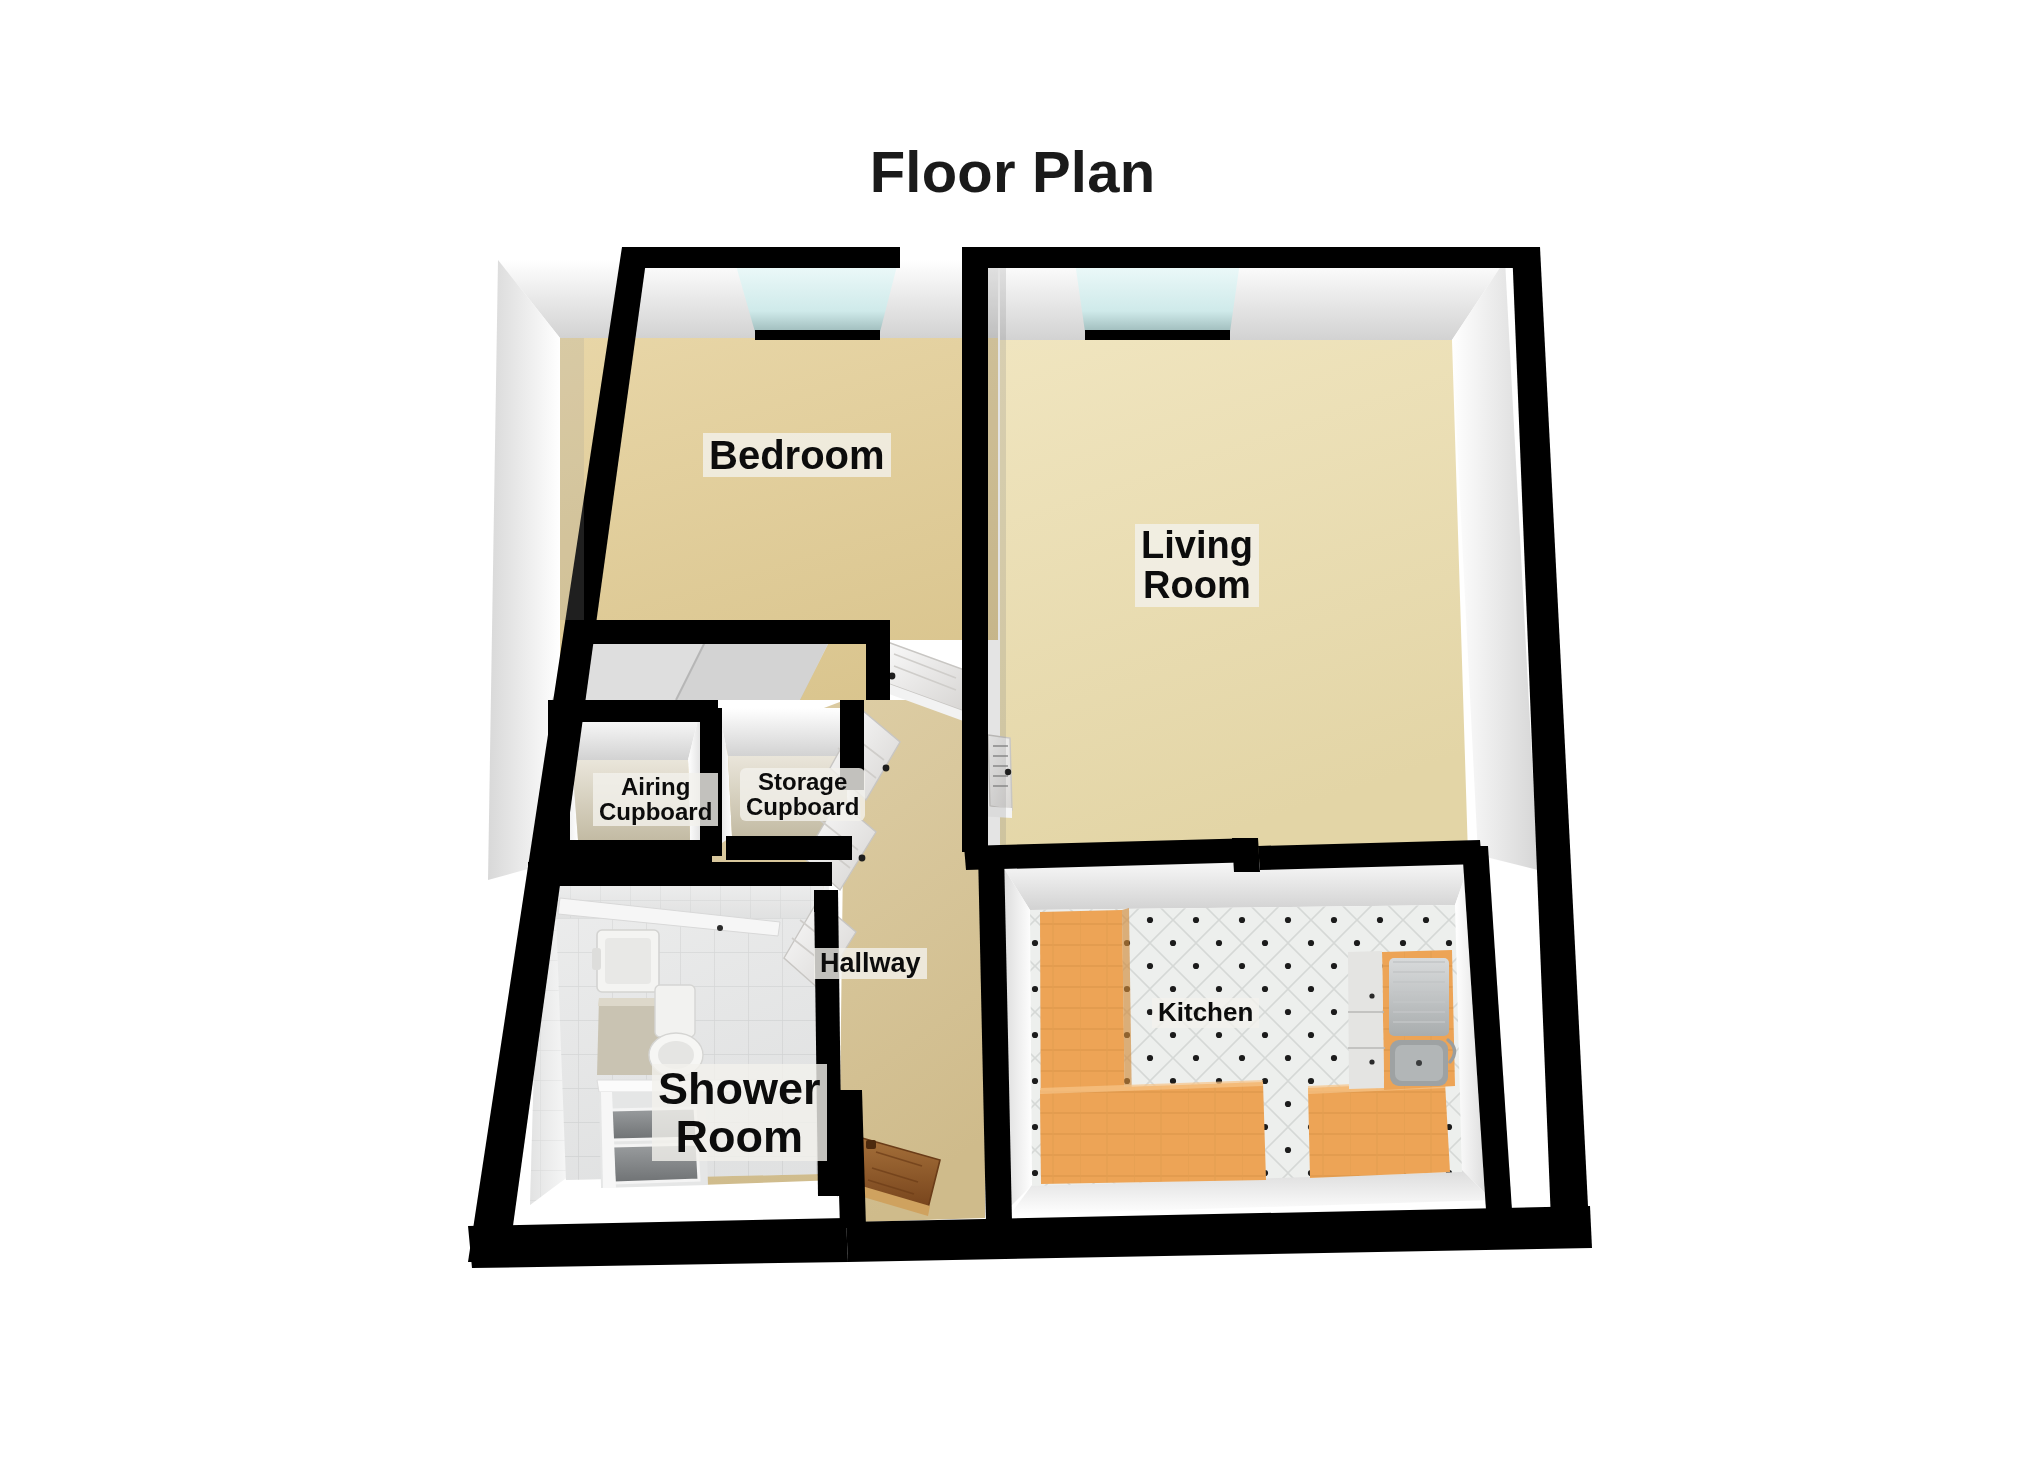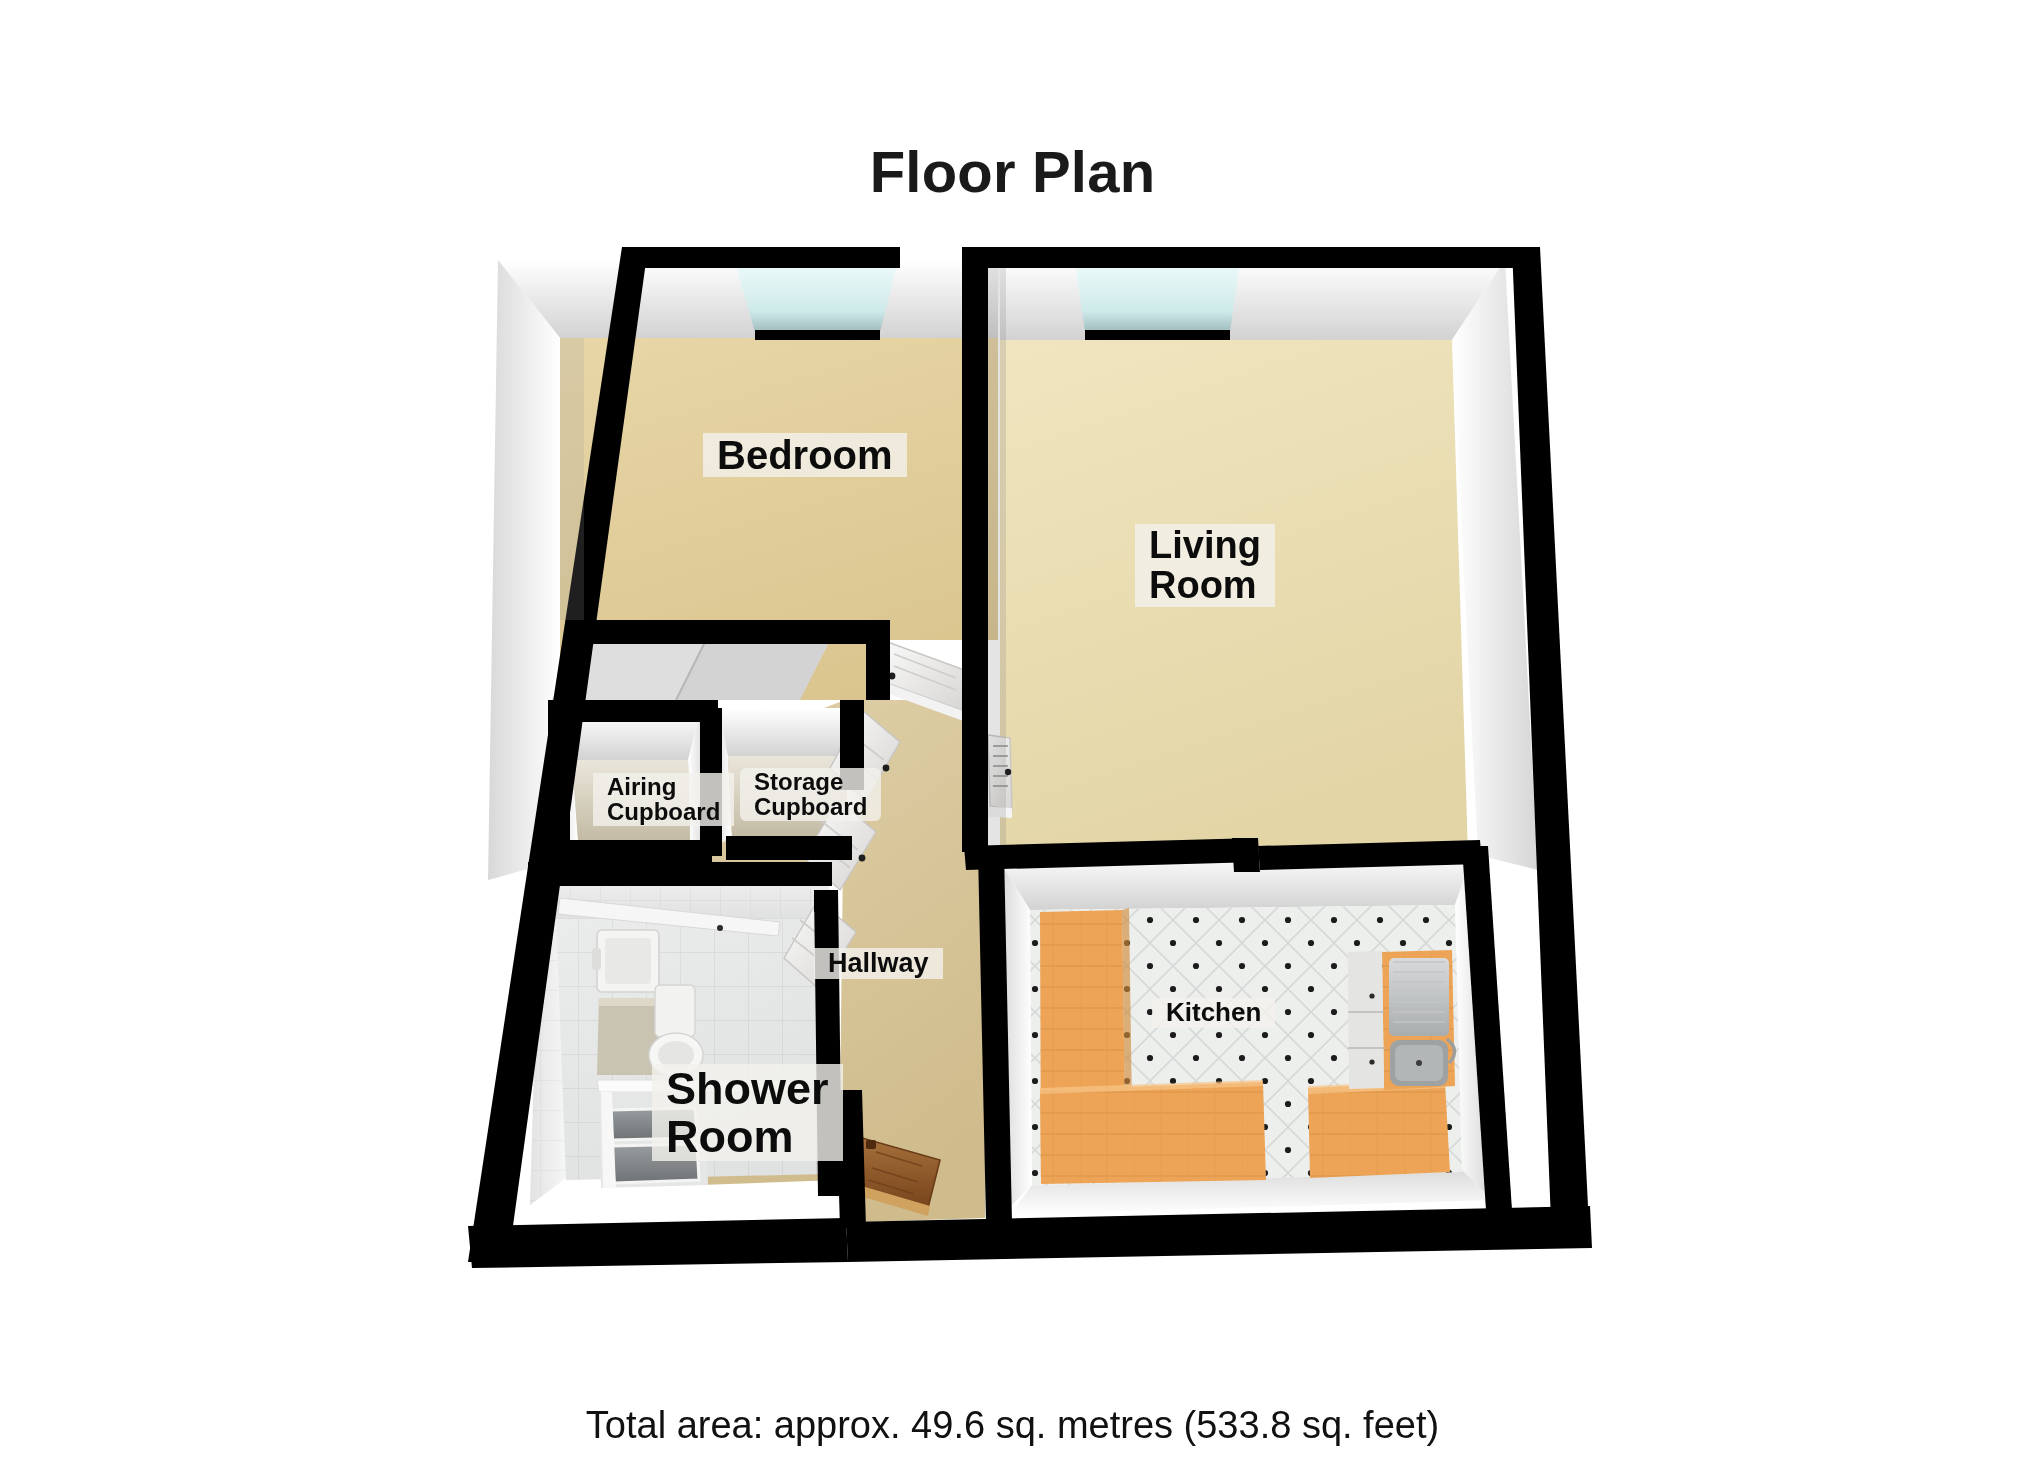--- a/index.html
+++ b/index.html
@@ -45,23 +45,23 @@
     top: 0;
     left: 0;
     width: 2025px;
     height: 1473px;
   }
   .room-label {
     position: absolute;
     background: rgba(243, 241, 236, 0.80);
     color: #0c0c0c;
     font-weight: bold;
-    text-align: left;
+    text-align: center;
     line-height: 1.06;
-    padding: 1px 14px;
+    padding: 1px 6px;
     white-space: pre;
     box-sizing: border-box;
   }
   .lbl-bedroom   { left: 703px;  top: 433px;  font-size: 40px; }
   .lbl-living    { left: 1135px; top: 513px;  font-size: 38px; margin-top: 11px; }
   .lbl-kitchen   { left: 1152px; top: 998px;  font-size: 26px; }
   .lbl-shower    { left: 652px;  top: 1064px; font-size: 45px; }
   .lbl-hallway   { left: 814px;  top: 948px;  font-size: 27px; }
   .lbl-airing    { left: 593px;  top: 773px;  font-size: 24px; }
   .lbl-storage   { left: 740px;  top: 768px;  font-size: 24px; border-radius: 6px; }
@@ -444,15 +444,14 @@
     <div class="room-label lbl-hallway">Hallway</div>
 
     <div class="room-label lbl-airing">Airing
 Cupboard</div>
 
     <div class="room-label lbl-storage">Storage
 Cupboard</div>
 
   </div>
 
-  <div id="plan-footer">Total area: approx. 49.6 sq. metres (533.8 sq. feet)</div>
 
 </div>
 
 </body></html>

